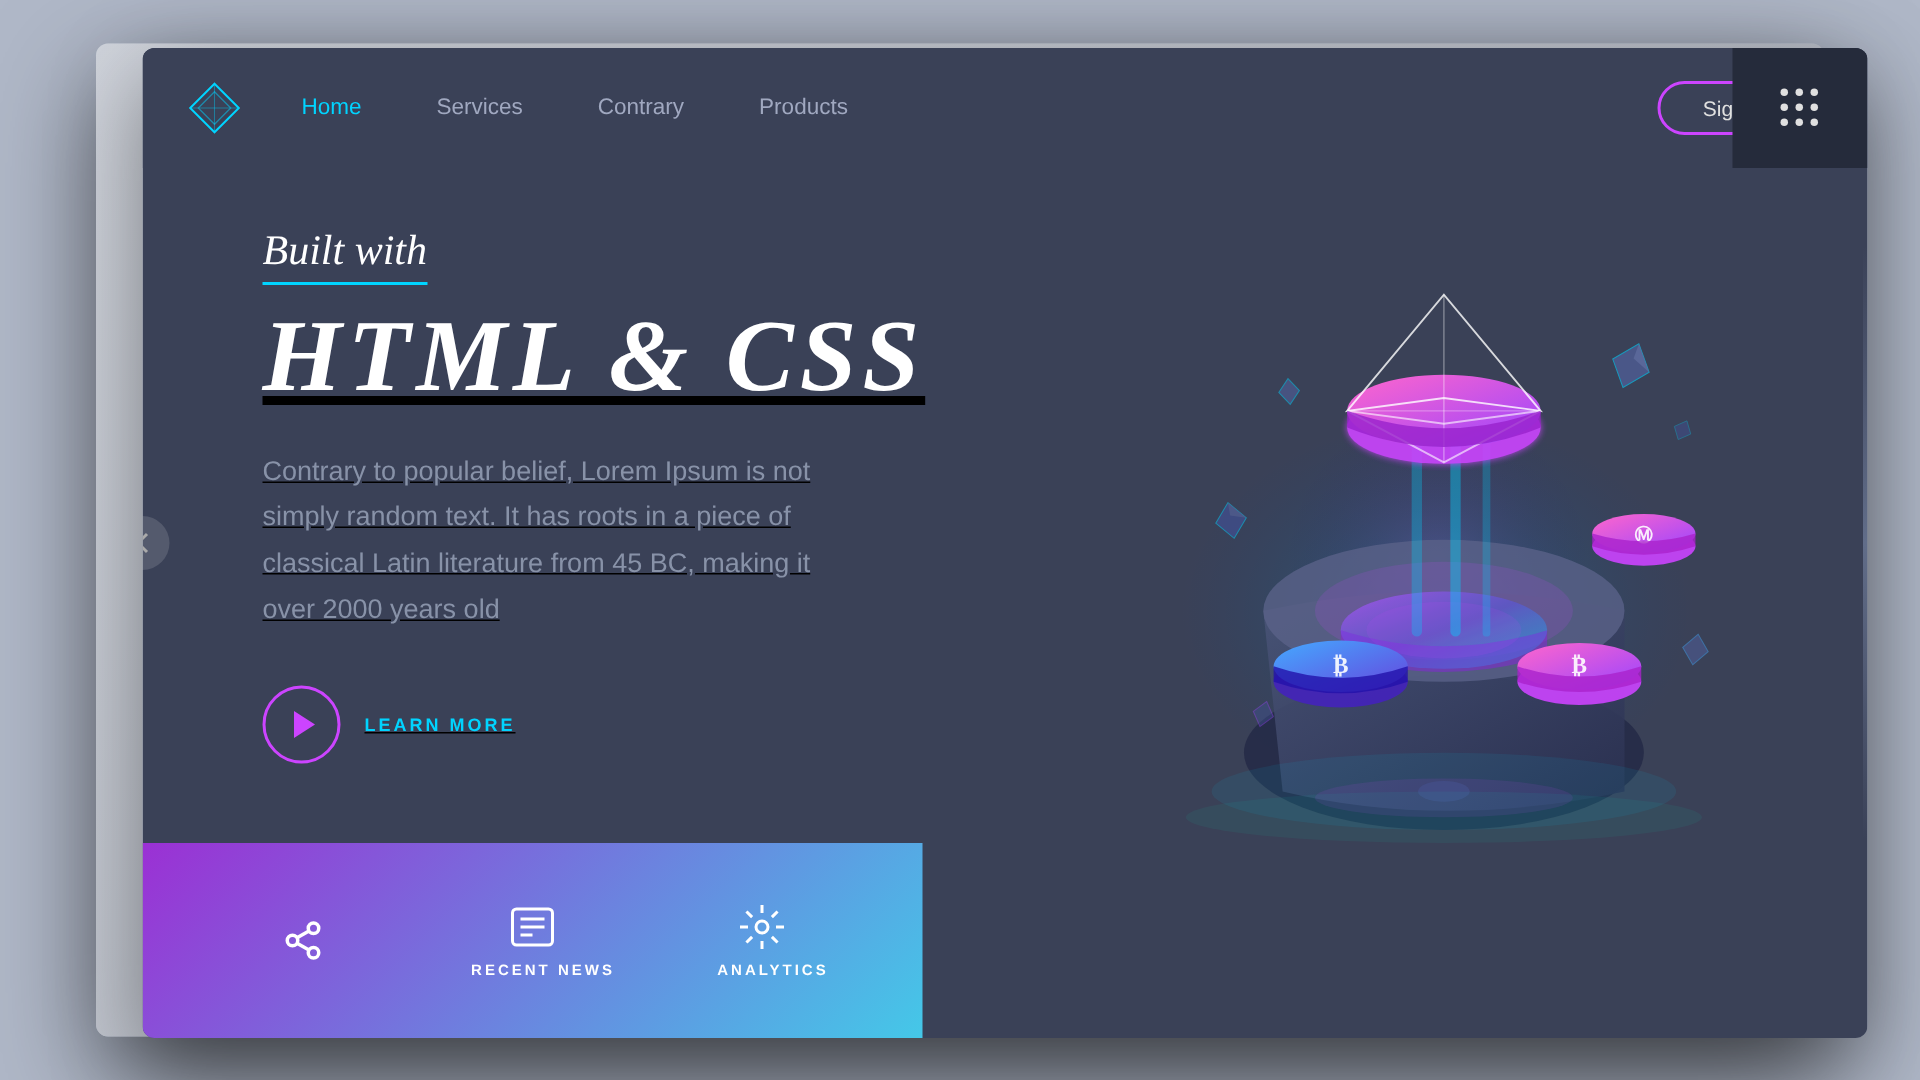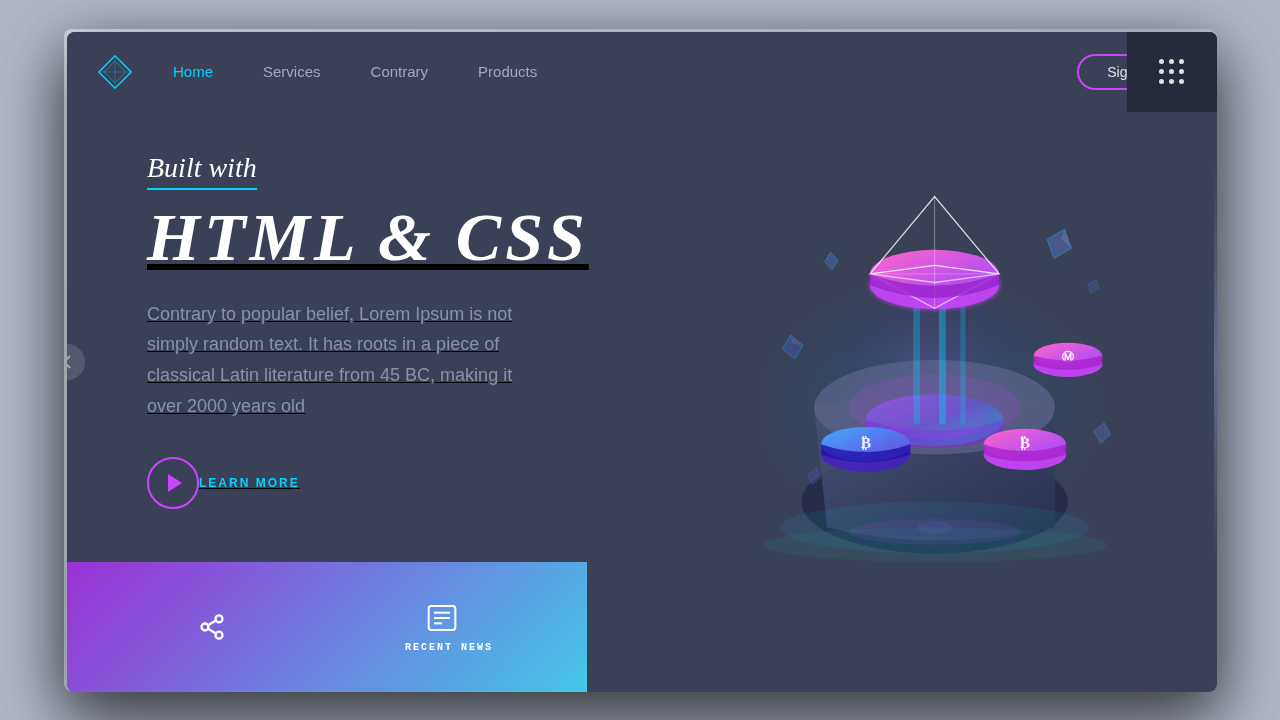--- a/index.html
+++ b/index.html
@@ -15,20 +15,21 @@
       overflow: hidden;
     }
 
     .outer-frame {
       width: 1150px;
       height: 660px;
       position: relative;
       border-radius: 8px;
       overflow: hidden;
       box-shadow: 0 20px 60px rgba(0,0,0,0.4);
+      margin-left: 28px;
     }
 
     
     .main-container {
       width: 100%;
       height: 100%;
       background: #3a4157;
       position: relative;
       overflow: hidden;
     }
@@ -151,20 +152,21 @@
       font-size: 18px;
       color: #8892a8;
       line-height: 1.7;
       max-width: 400px;
       margin-bottom: 36px;
     }
 
     .learn-more-group {
       display: flex;
       align-items: center;
+      gap: 16px;
     }
 
     .play-btn {
       width: 52px;
       height: 52px;
       border-radius: 50%;
       border: 2px solid #cc44ff;
       background: transparent;
       display: flex;
       align-items: center;
@@ -234,21 +236,21 @@
 
     .bottom-icon-group {
       display: flex;
       flex-direction: column;
       align-items: center;
       flex: 1;
       gap: 8px;
     }
 
     .bottom-icon-label {
-      font-family: Liberation Mono, monospace;
+      font-family: Liberation Sans, sans-serif;
       font-size: 10px;
       letter-spacing: 2px;
       color: white;
       text-transform: uppercase;
       font-weight: bold;
       padding-left: 14px;
     }
 
     
     .right-glow-line {
@@ -471,18 +473,25 @@
         <div class="bottom-icon-group">
           <svg width="32" height="32" viewBox="0 0 24 24" fill="none" stroke="white" stroke-width="1.5">
             <rect x="2" y="3" width="20" height="18" rx="2"></rect>
             <line x1="6" y1="8" x2="18" y2="8"></line>
             <line x1="6" y1="12" x2="18" y2="12"></line>
             <line x1="6" y1="16" x2="12" y2="16"></line>
           </svg>
           <span class="bottom-icon-label">RECENT NEWS</span>
         </div>
 
+        <div class="bottom-icon-group">
+          <svg width="32" height="32" viewBox="0 0 24 24" fill="none" stroke="white" stroke-width="1.5">
+            <circle cx="12" cy="12" r="3"></circle>
+            <path d="M12 1v4M12 19v4M4.22 4.22l2.83 2.83M16.95 16.95l2.83 2.83M1 12h4M19 12h4M4.22 19.78l2.83-2.83M16.95 7.05l2.83-2.83"></path>
+          </svg>
+          <span class="bottom-icon-label">ANALYTICS</span>
+        </div>
 
       </div>
 
     </div>
   </div>
 </div>
 
 </body></html>

